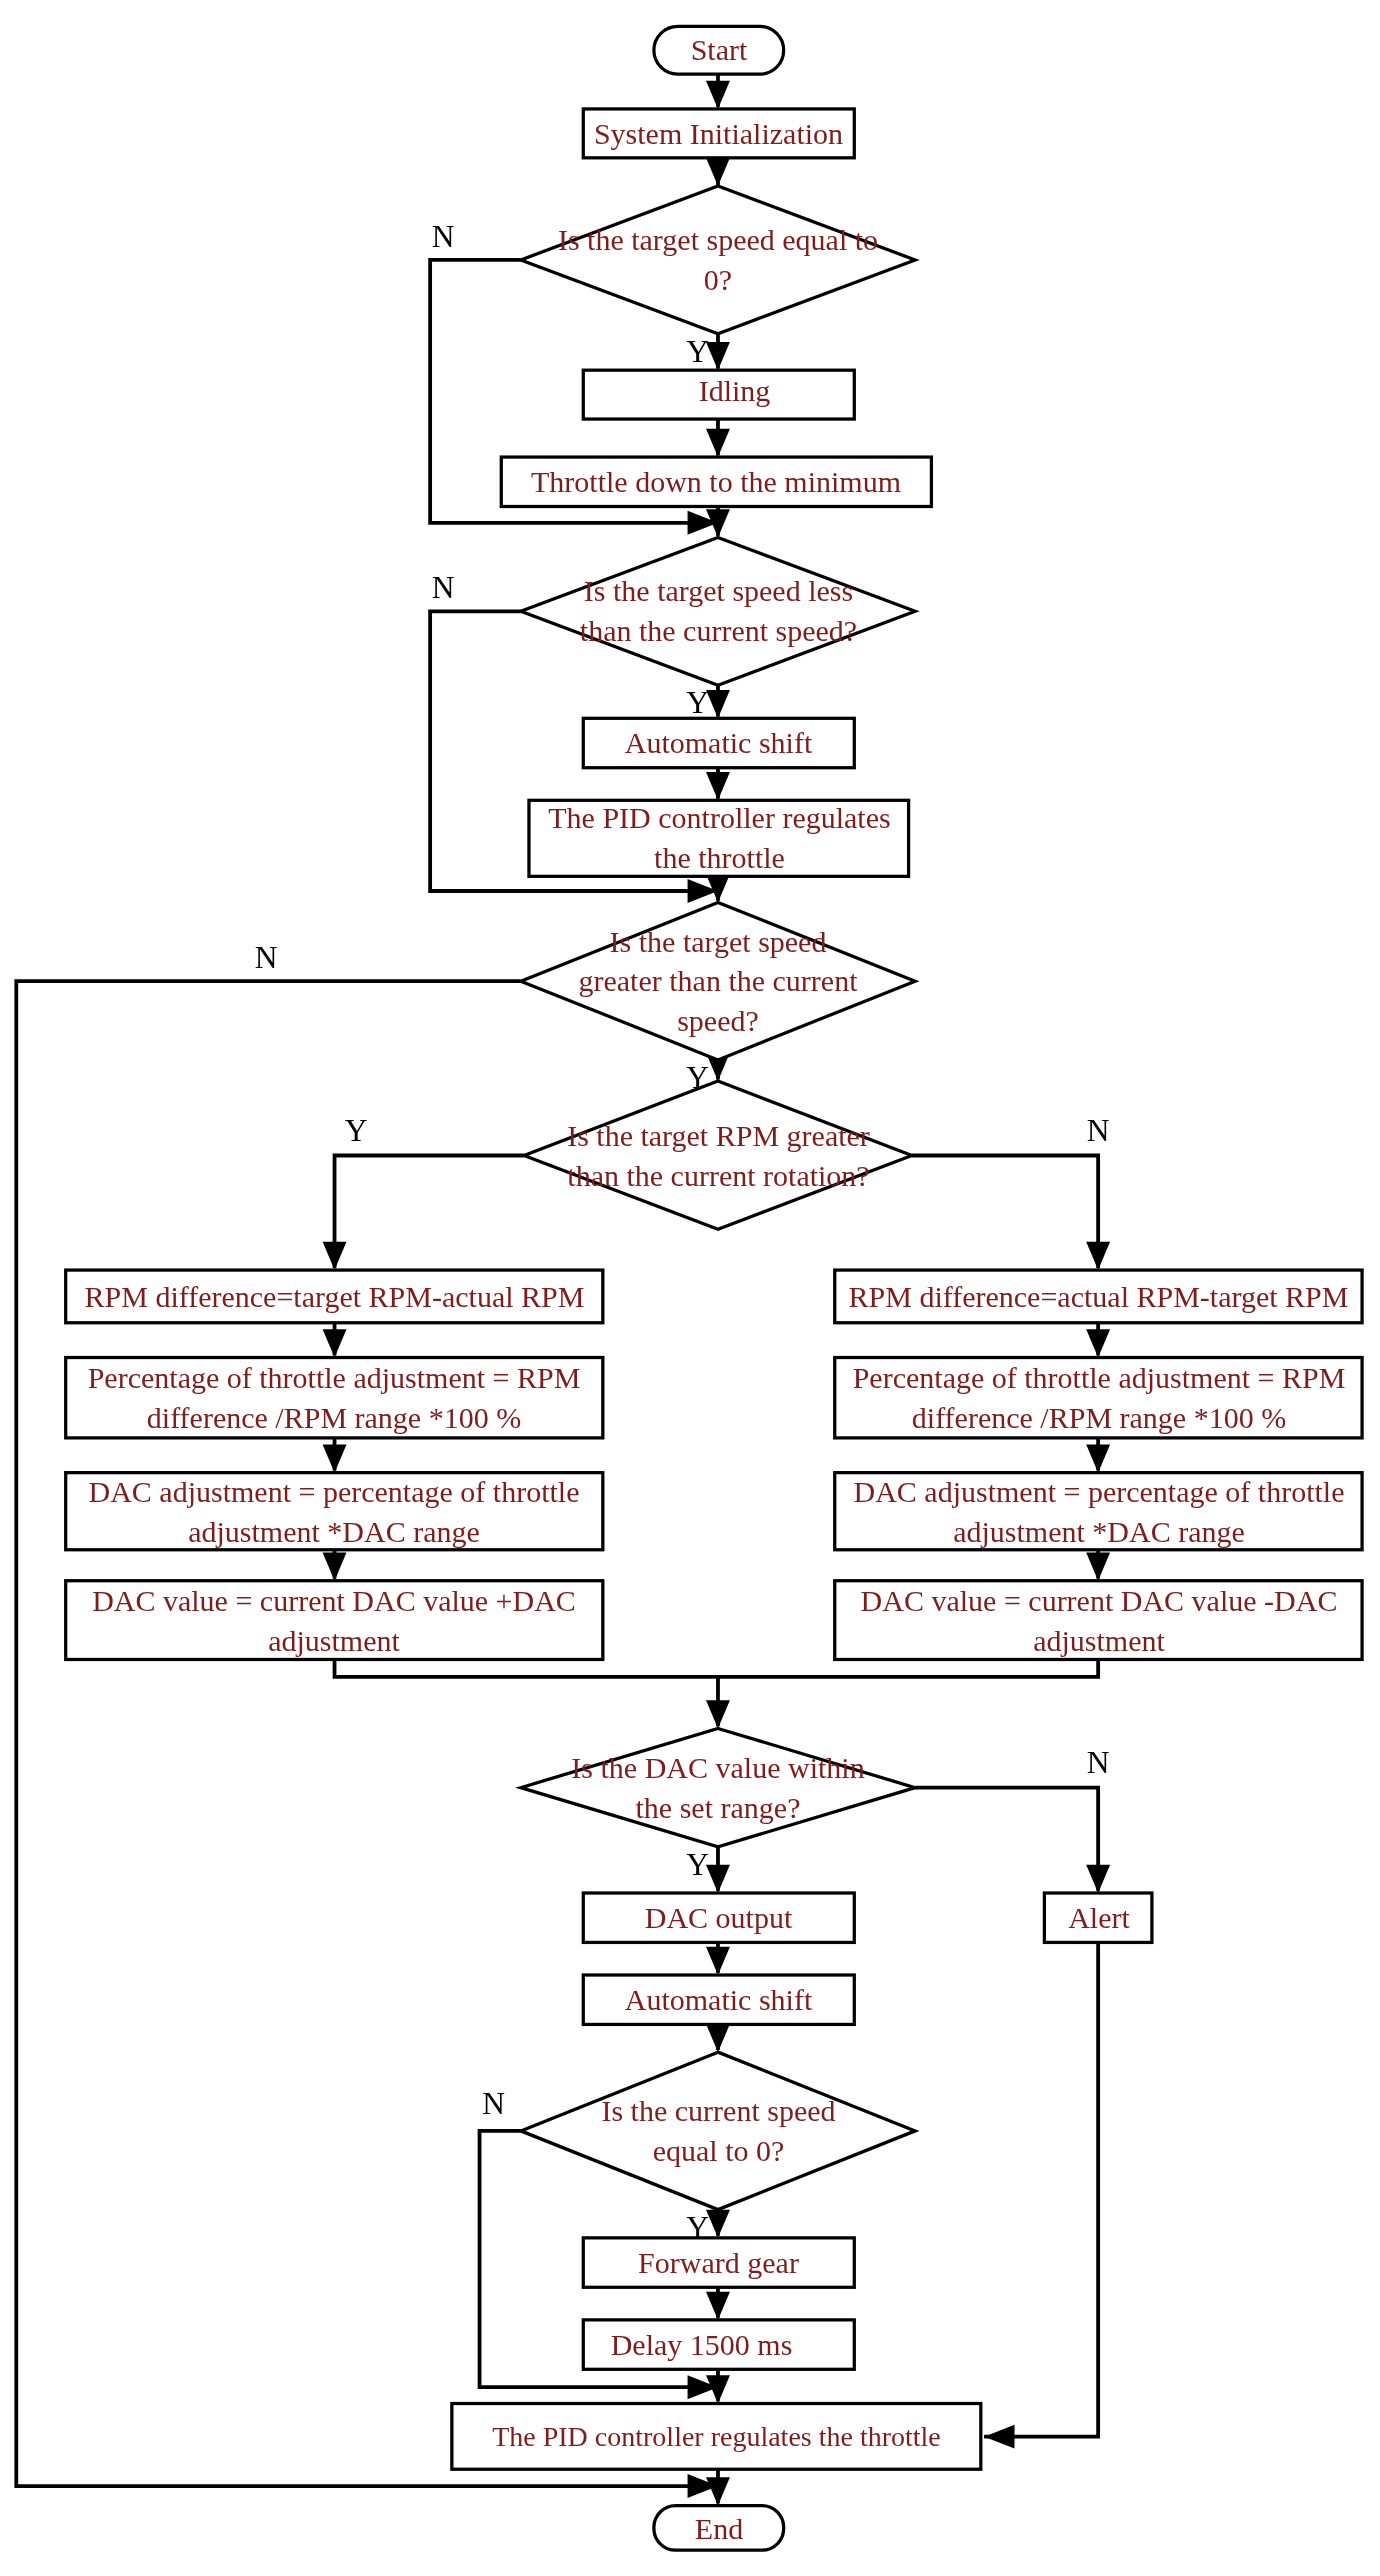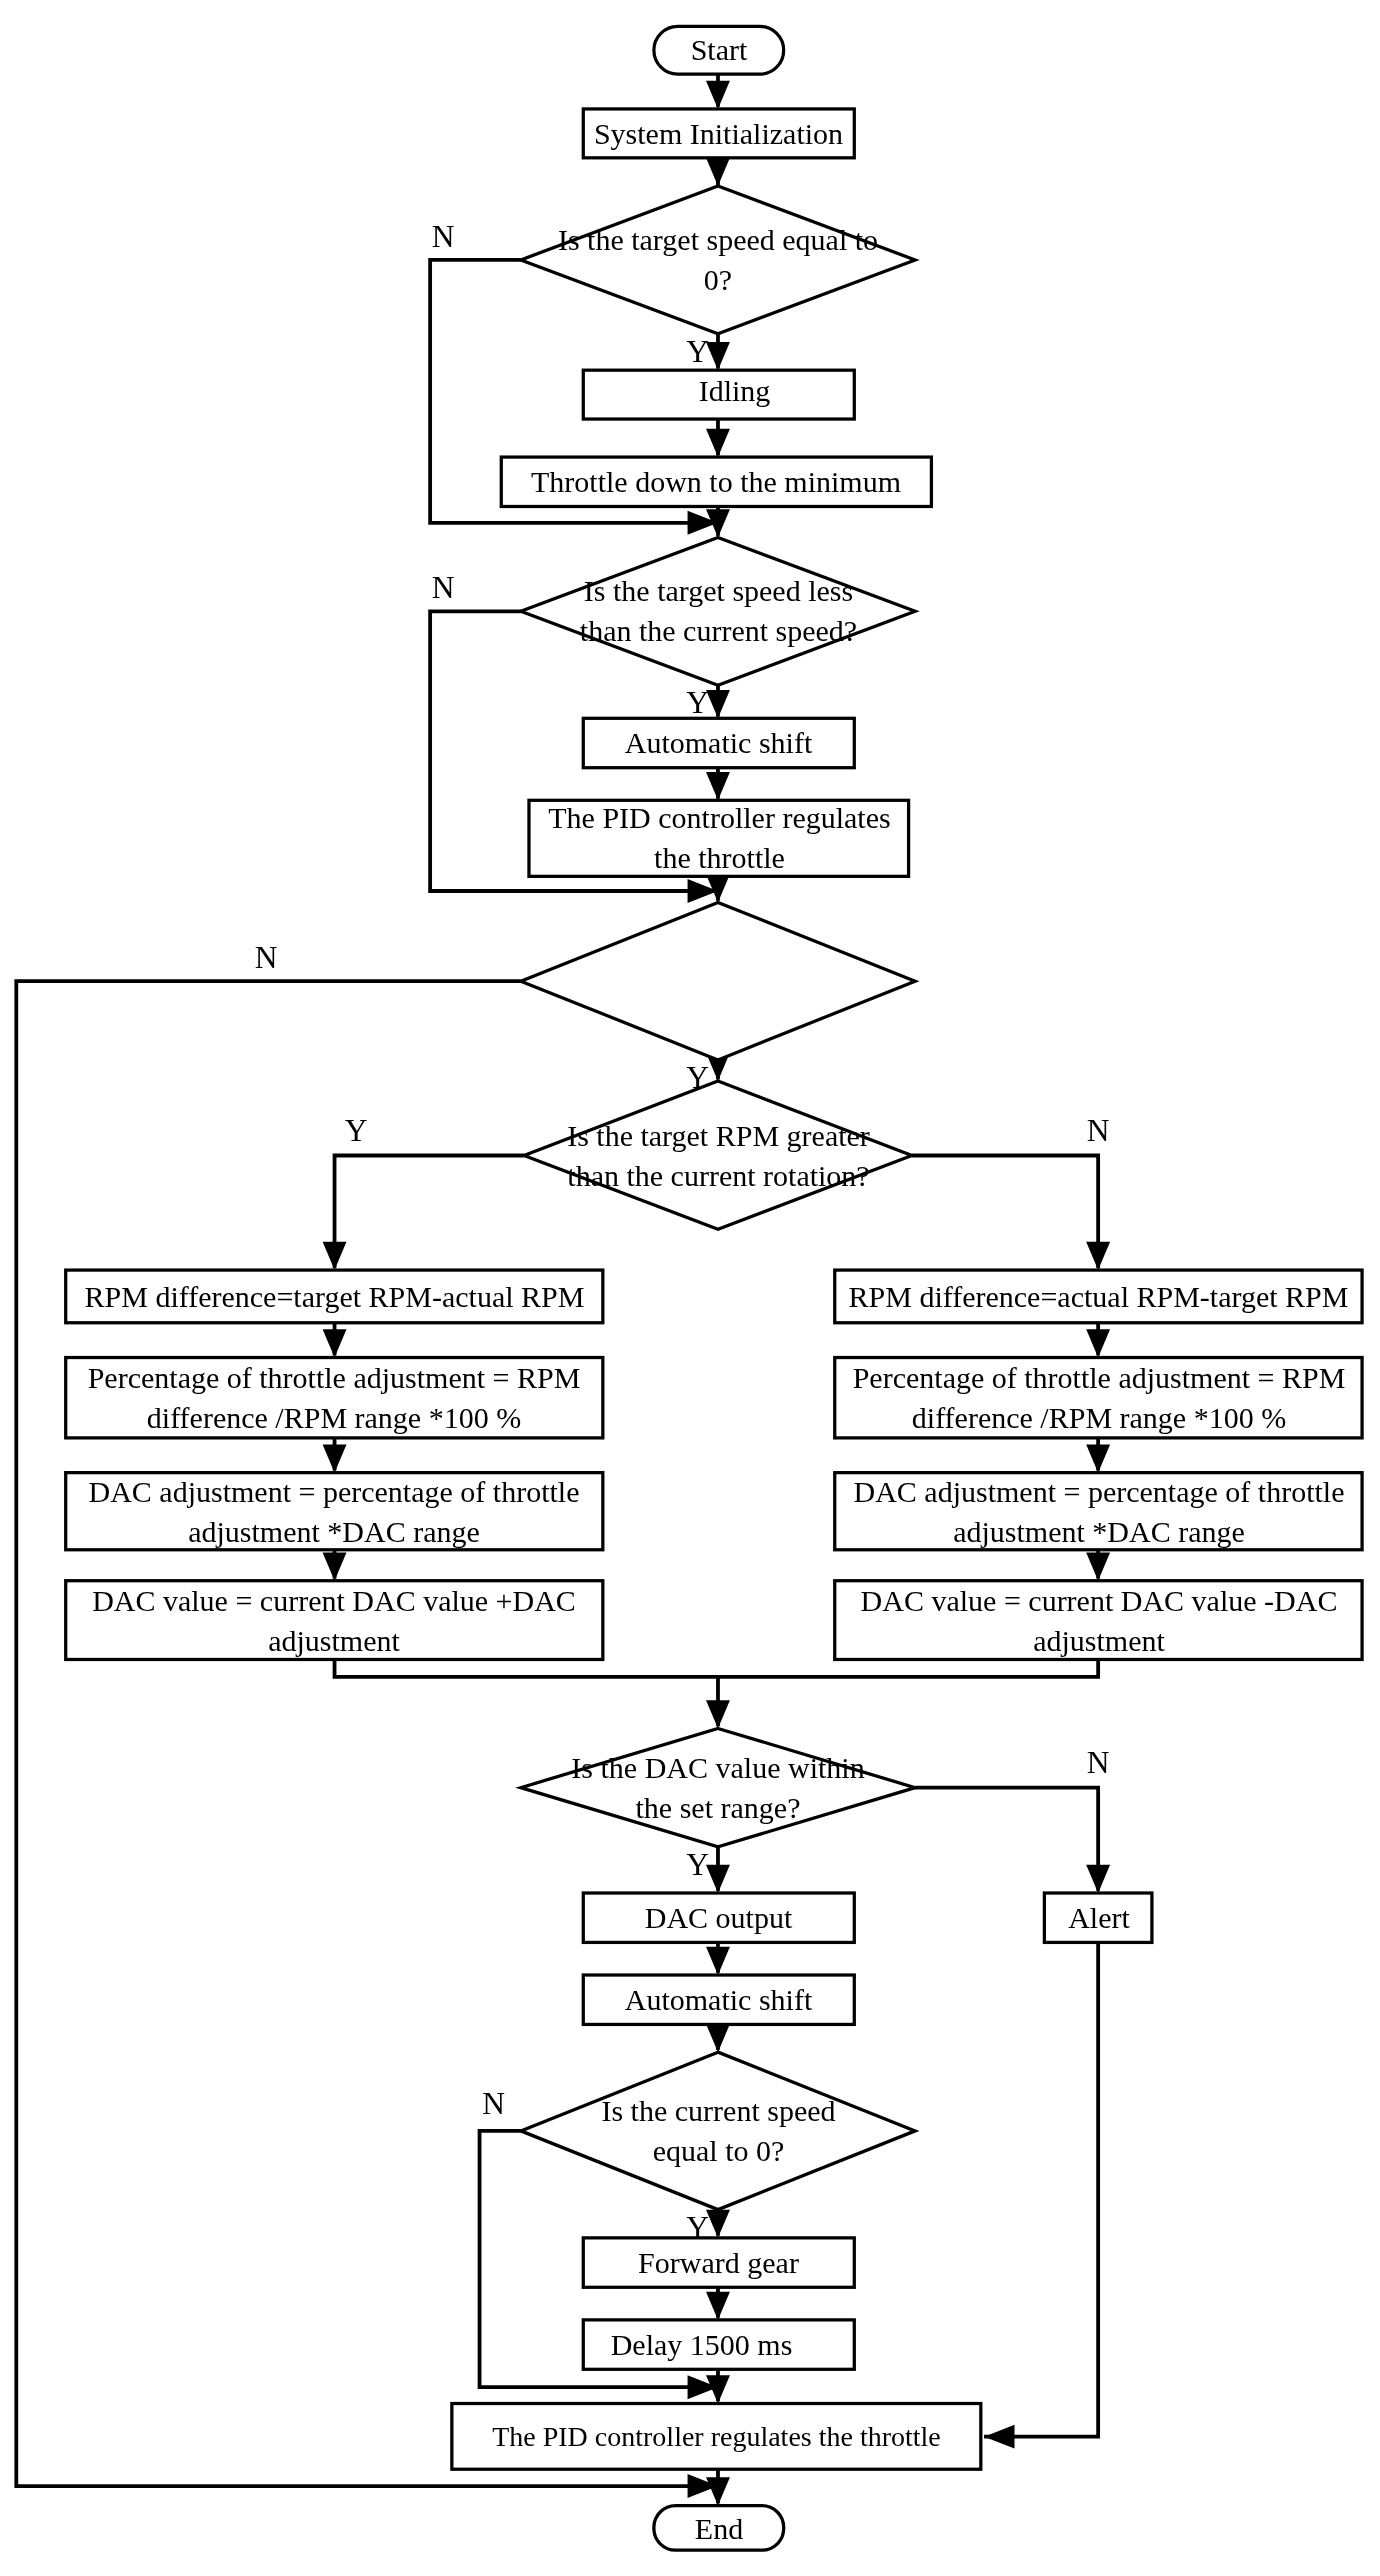--- a/index.html
+++ b/index.html
@@ -1,20 +1,20 @@
 <!DOCTYPE html>
 <html style="font-size:8.7px"><head>
 <meta charset="utf-8">
 <style>
   html,body{margin:0;padding:0;background:#ffffff;}
   body{width:1380px;height:2576px;font-family:"Liberation Serif","DejaVu Serif",serif;color:#000;}
   .canvas{position:relative;width:1380px;height:2576px;background:#fff;overflow:hidden;}
   .canvas svg{position:absolute;left:0;top:0;z-index:0;}
   .node-label{position:absolute;z-index:2;display:flex;align-items:center;justify-content:center;
-    text-align:center;font-size:30px;line-height:1.32;color:#000000;}
+    text-align:center;font-size:30px;line-height:1.32;color:#7f1d1d;}
   .branch-label{position:absolute;z-index:2;font-size:31.5px;line-height:1;color:#000;text-align:center;}
 </style>
 </head>
 <body>
 
 <div class="canvas">
 
 <svg width="1380" height="2576" viewBox="0 0 2541 4742">
   <g fill="none" stroke="#000" stroke-width="7">
     <path d="M1322 136 V196"></path>
@@ -117,20 +117,21 @@
 </svg>
 
 <div class="node-label" style="left:654px;top:26px;width:130px;height:48px;">Start</div>
 <div class="node-label" style="left:583px;top:109px;width:271px;height:49px;">System Initialization</div>
 <div class="node-label" style="left:544px;top:197px;width:348px;height:126px;">Is the target speed equal to 0?</div>
 <div class="node-label" style="left:583px;top:370px;width:271px;height:42px;padding-left:16px;">Idling</div>
 <div class="node-label" style="left:501px;top:457px;width:430px;height:49px;text-align:right;">Throttle down to the minimum</div>
 <div class="node-label" style="left:561px;top:548px;width:315px;height:126px;">Is the target speed less than the current speed?</div>
 <div class="node-label" style="left:583px;top:718px;width:271px;height:49px;">Automatic shift</div>
 <div class="node-label" style="left:543px;top:800px;width:353px;height:76px;">The PID controller regulates the throttle</div>
+<div class="node-label" style="left:566px;top:913px;width:304px;height:136px;">Is the target speed greater than the current speed?</div>
 <div class="node-label" style="left:550px;top:1092px;width:337px;height:127px;">Is the target RPM greater than the current rotation?</div>
 <div class="node-label" style="left:66px;top:1270px;width:537px;height:53px;">RPM difference=target RPM-actual RPM</div>
 <div class="node-label" style="left:79px;top:1358px;width:510px;height:80px;">Percentage of throttle adjustment = RPM difference /RPM range *100 %</div>
 <div class="node-label" style="left:79px;top:1473px;width:510px;height:77px;">DAC adjustment = percentage of throttle adjustment *DAC range</div>
 <div class="node-label" style="left:79px;top:1581px;width:510px;height:79px;">DAC value = current DAC value +DAC adjustment</div>
 <div class="node-label" style="left:835px;top:1270px;width:527px;height:53px;border-radius:11px;">RPM difference=actual RPM-target RPM</div>
 <div class="node-label" style="left:849px;top:1358px;width:500px;height:80px;">Percentage of throttle adjustment = RPM difference /RPM range *100 %</div>
 <div class="node-label" style="left:849px;top:1473px;width:500px;height:77px;">DAC adjustment = percentage of throttle adjustment *DAC range</div>
 <div class="node-label" style="left:849px;top:1581px;width:500px;height:79px;">DAC value = current DAC value -DAC adjustment</div>
 <div class="node-label" style="left:566px;top:1736px;width:304px;height:103px;">Is the DAC value within the set range?</div>

